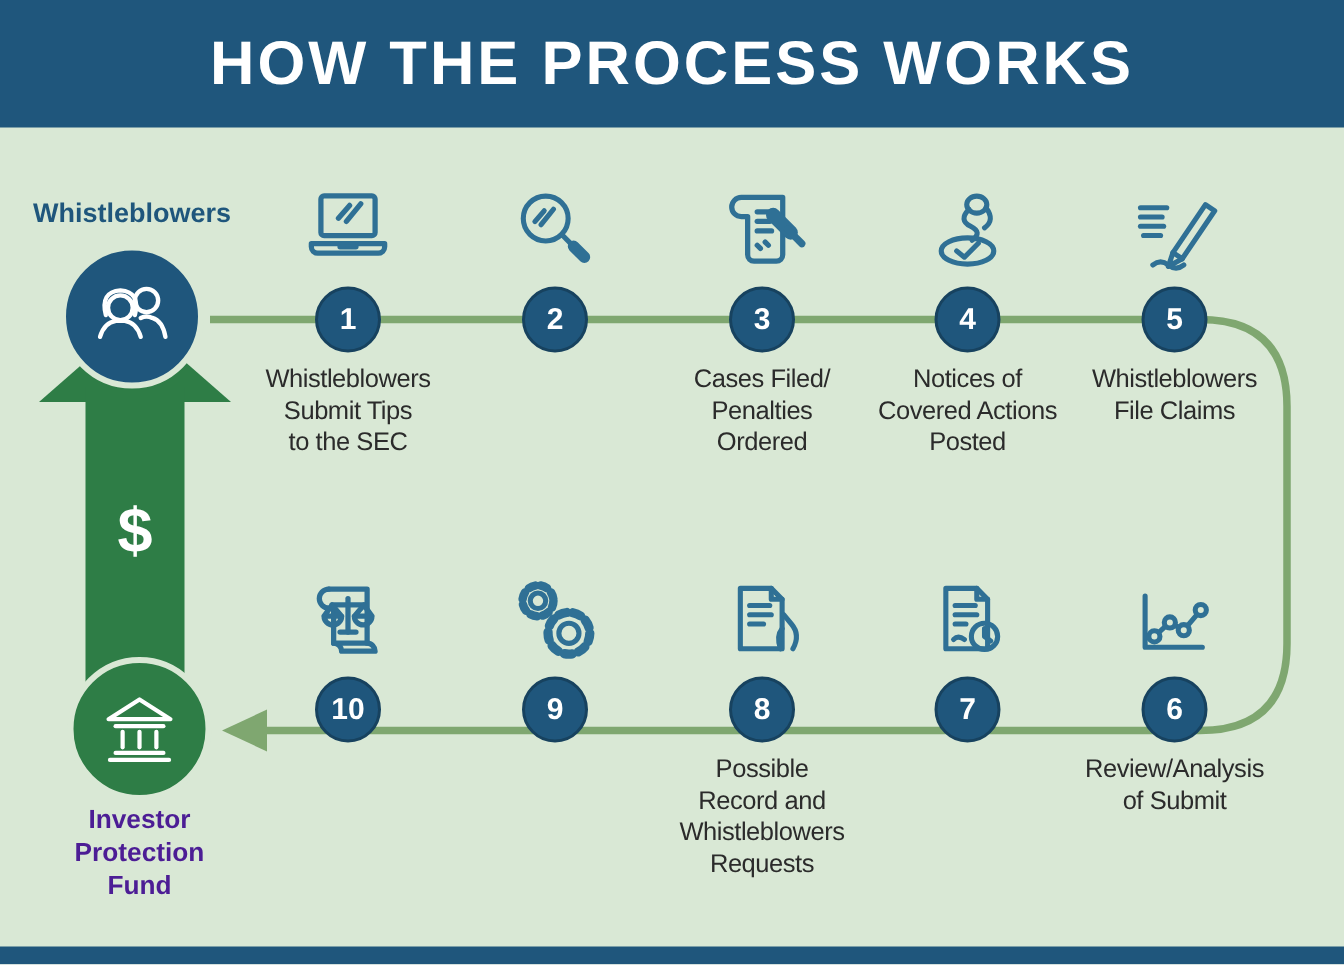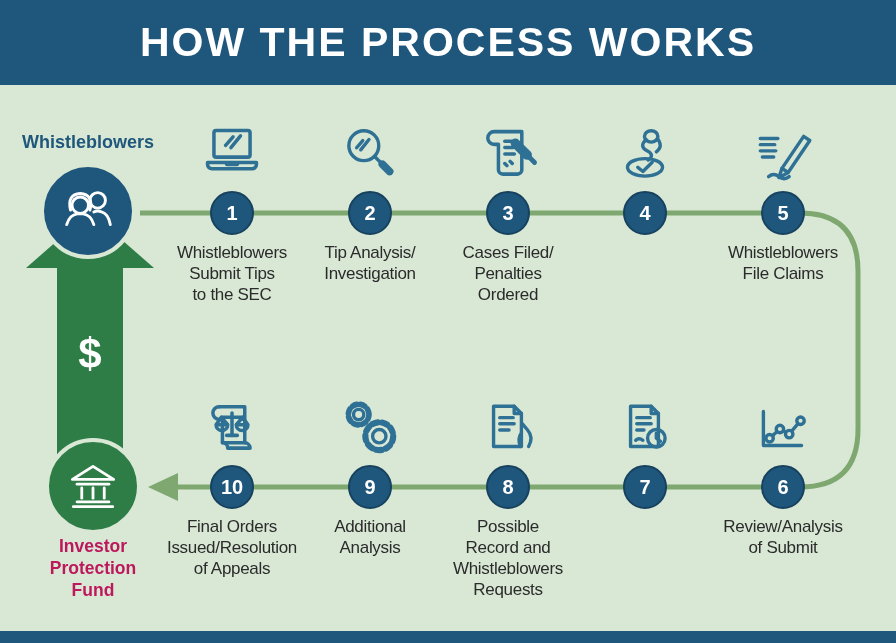--- a/index.html
+++ b/index.html
@@ -18,21 +18,21 @@
   .footbar{
     position:absolute;left:0;bottom:0;width:896px;height:12px;background:#1F567C;
   }
   
   .whistle-label{
     position:absolute;left:10px;top:132px;width:156px;text-align:center;
     color:#1F567C;font-size:18px;font-weight:bold;
   }
   .fund-label{
     position:absolute;left:16px;top:535px;width:154px;text-align:center;
-    color:#be185d;font-size:17.5px;font-weight:bold;line-height:22px;white-space:pre-line;
+    color:#4c1d95;font-size:17.5px;font-weight:bold;line-height:22px;white-space:pre-line;
   }
   .arrow-shaft{
     position:absolute;left:57px;top:258px;width:66px;height:228px;background:#2E7D46;z-index:1;
   }
   .arrow-head{
     position:absolute;left:26px;top:212px;width:0;height:0;z-index:1;
     border-left:64px solid transparent;border-right:64px solid transparent;
     border-bottom:56px solid #2E7D46;
   }
   .dollar{
@@ -56,21 +56,21 @@
     width:44px;height:44px;margin-top:2px;border-radius:50%;
     background:#1F567C;border:2px solid #17425F;box-sizing:border-box;
     color:#ffffff;font-size:20px;font-weight:bold;
     display:flex;align-items:center;justify-content:center;
   }
   .steplabel{
     margin-top:7px;text-align:center;color:#2B2B2B;font-size:17px;line-height:21px;
     white-space:pre-line;letter-spacing:-0.3px;
   }
   .row-top{top:115px;}
-  .row-bottom{top:389px;}
+  .row-bottom{top:375px;}
   .c1{left:150px;} .c2{left:288px;} .c3{left:426px;} .c4{left:563px;} .c5{left:701px;}
   svg.icon{stroke:#2F7095;fill:none;stroke-width:3.3;stroke-linecap:round;stroke-linejoin:round;}
   svg.wicon{stroke:#ffffff;fill:none;stroke-width:3;stroke-linecap:round;stroke-linejoin:round;}
 </style>
 </head>
 <body>
 
 <div class="canvas">
 
   <div class="topbar">
@@ -134,22 +134,20 @@
     <div class="iconbox">
         <svg class="icon" width="66" height="66" viewBox="0 0 64 64">
       <circle cx="26" cy="22" r="14.5"></circle>
       <line x1="23" y1="26" x2="31" y2="16"></line>
           <line x1="19" y1="24" x2="25" y2="17"></line>
       <line x1="37" y1="33" x2="43" y2="39"></line>
       <line x1="44" y1="40" x2="51" y2="47" style="stroke-width:7.5"></line>
     </svg>
       </div>
     <div class="num">2</div>
-    <div class="steplabel">Tip Analysis/
-Investigation</div>
   </div>
 
   <div class="step row-top c3">
     <div class="iconbox">
         <svg class="icon" width="68" height="68" viewBox="0 0 64 64">
       <path d="M19 10 a6 6 0 0 0 0 12 h4 v24 a4 4 0 0 0 4 4 h14 a4 4 0 0 0 4 -4 V10 Z"></path>
       <line x1="29" y1="19" x2="39" y2="19"></line>
           <line x1="29" y1="25" x2="37" y2="25"></line>
           <line x1="29" y1="31" x2="38" y2="31"></line>
       <path d="M29 40 l2 2 M34 38 l2 2"></path>
@@ -167,20 +165,23 @@
     <div class="iconbox">
         <svg class="icon" width="66" height="66" viewBox="0 0 64 64">
       <ellipse cx="38" cy="13" rx="6.5" ry="5.5"></ellipse>
       <path d="M33 16 q-7 7 1 11 q8 4 1 9"></path>
       <path d="M44 15 q6 8 -1 13"></path>
       <ellipse cx="32" cy="43" rx="17" ry="8.5"></ellipse>
       <path d="M25 43 l5 4 l9 -9"></path>
     </svg>
       </div>
     <div class="num">4</div>
+    <div class="steplabel">Notices of
+Covered Actions
+Posted</div>
   </div>
 
   <div class="step row-top c5">
     <div class="iconbox">
         <svg class="icon" width="66" height="66" viewBox="0 0 64 64">
       <line x1="10" y1="15" x2="27" y2="15"></line>
           <line x1="10" y1="21" x2="24" y2="21"></line>
       <line x1="10" y1="27" x2="25" y2="27"></line>
           <line x1="12" y1="33" x2="23" y2="33"></line>
       <path d="M31 44 L52 13 L58 17 L37 48 Z"></path>
@@ -200,37 +201,32 @@
       <path d="M20 11 h24 v34"></path>
       <path d="M23 45 h21 a5 5 0 0 1 5 5 h-21 a5 5 0 0 0 -5 -5 z"></path>
       <line x1="32" y1="17" x2="32" y2="38"></line>
       <line x1="22" y1="21" x2="42" y2="21"></line>
       <path d="M17 28 a5.5 5.5 0 0 0 11 0 z M22 21 l-5 7 M22 21 l6 7"></path>
       <path d="M36 28 a5.5 5.5 0 0 0 11 0 z M42 21 l-6 7 M42 21 l5 7"></path>
       <line x1="27" y1="38" x2="37" y2="38"></line>
     </svg>
       </div>
     <div class="num">10</div>
-    <div class="steplabel">Final Orders
-Issued/Resolution
-of Appeals</div>
   </div>
 
   <div class="step row-bottom c2">
     <div class="iconbox">
         <svg class="icon" width="66" height="66" viewBox="0 0 64 64">
       <circle cx="21" cy="17" r="10" style="stroke-width:5.5;stroke-dasharray:4.5 3.6"></circle>
       <circle cx="21" cy="17" r="5"></circle>
       <circle cx="41" cy="38" r="13.5" style="stroke-width:6;stroke-dasharray:5.4 4"></circle>
       <circle cx="41" cy="38" r="6.5"></circle>
     </svg>
       </div>
     <div class="num">9</div>
-    <div class="steplabel">Additional
-Analysis</div>
   </div>
 
   <div class="step row-bottom c3">
     <div class="iconbox">
         <svg class="icon" width="66" height="66" viewBox="0 0 64 64">
       <path d="M18 9 h20 l7 7 v32 h-27 z"></path>
       <path d="M38 9 v7 h7"></path>
       <line x1="24" y1="20" x2="37" y2="20"></line>
           <line x1="24" y1="26" x2="38" y2="26"></line>
           <line x1="24" y1="32" x2="33" y2="32"></line>

